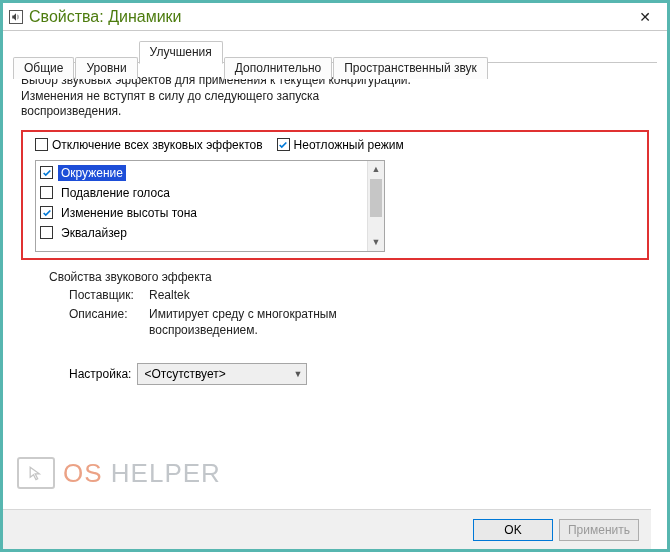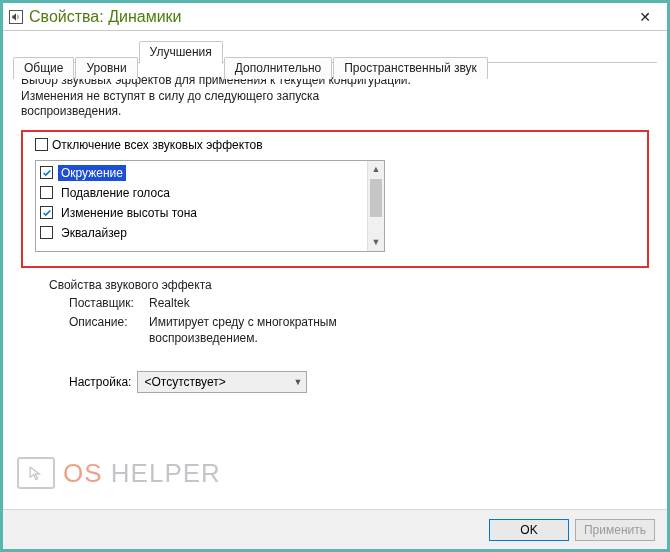--- a/index.html
+++ b/index.html
@@ -103,21 +103,21 @@
   .intro {
     color: #222;
     line-height: 1.3;
     max-width: 400px;
     margin-bottom: 10px;
   }
 
   
   .hlbox {
     border: 2px solid #e03131;
-    padding: 6px 6px 14px 6px;
+    padding: 6px 6px 6px 6px;
     margin-bottom: 2px;
   }
 
   .top-checks {
     display: flex;
     gap: 14px;
     align-items: center;
     margin: 0 0 8px 6px;
   }
   .wcheck {
@@ -273,21 +273,21 @@
   .watermark .wicon svg { width: 20px; height: 20px; }
   .watermark .wtxt {
     font-size: 26px;
     letter-spacing: 1px;
   }
   .watermark .wtxt .os { color: #d9480f; font-weight: 400; }
   .watermark .wtxt .helper { color: #868e96; font-weight: 300; }
 
   .footer-bar {
     position: absolute;
-    left: 0; right: 0; bottom: 0;
+    left: 0; right: 16px; bottom: 0;
     height: 40px;
     background: #f0f0f0;
     border-top: 1px solid #d7d7d7;
     display: flex;
     align-items: center;
     justify-content: flex-end;
     padding-right: 12px;
     gap: 6px;
   }
   .footer-bar button {
@@ -333,20 +333,28 @@
   <div class="tabcontent">
     <div class="intro">Выбор звуковых эффектов для применения к текущей конфигурации. Изменения не вступят в силу до следующего запуска воспроизведения.</div>
 
     <div class="hlbox">
       <div class="top-checks">
         <label class="wcheck">
           <span class="box">
             
           </span>
           <span>Отключение всех звуковых эффектов</span>
+        </label>
+        <label class="wcheck">
+          <span class="box checked">
+            <svg viewBox="0 0 12 12">
+                <path d="M2 6l2.5 2.5L10 3" stroke="#0078d7" stroke-width="2" fill="none"></path>
+              </svg>
+          </span>
+          <span>Неотложный режим</span>
         </label>
       </div>
 
       <div class="listbox">
         <div class="items">
           <div class="row selected">
             <span class="cb checked">
                 <svg viewBox="0 0 12 12">
                   <path d="M2 6l2.5 2.5L10 3" stroke="#0078d7" stroke-width="2" fill="none"></path>
                 </svg>

